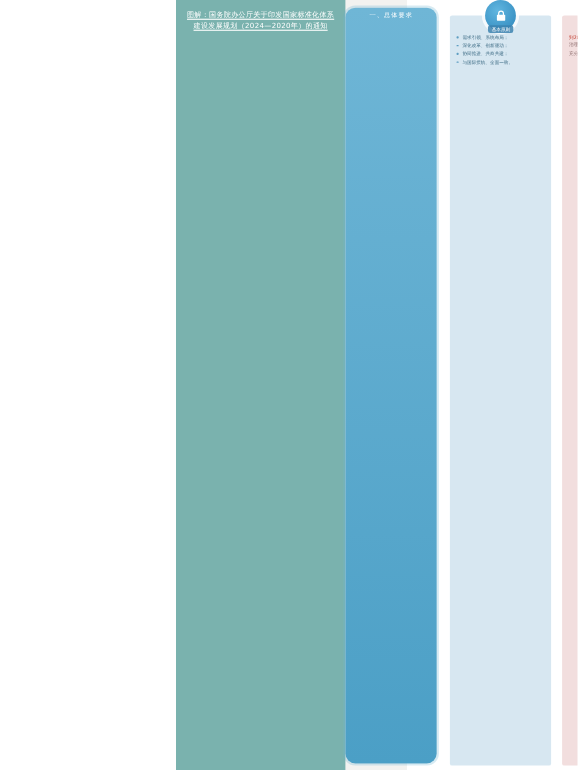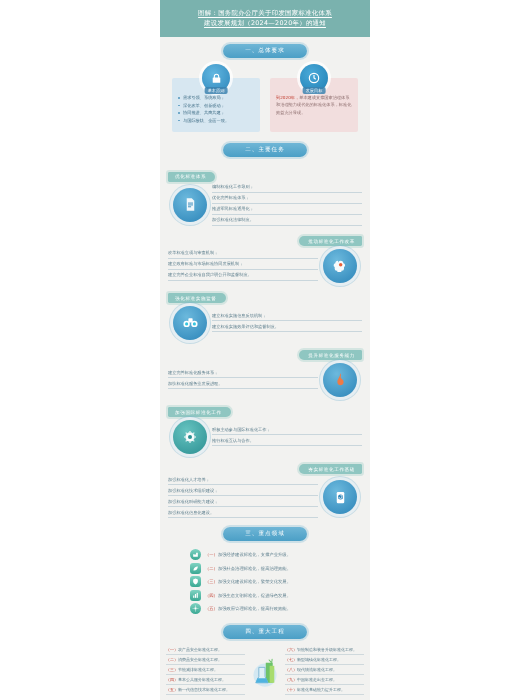--- a/index.html
+++ b/index.html
@@ -5,21 +5,21 @@
   html,body{margin:0;padding:0;}
   body{
     width:525px;height:700px;overflow:hidden;
     background:#ffffff;
     font-family:"DejaVu Sans","Liberation Sans",sans-serif;
   }
   .page{position:relative;width:525px;height:700px;background:#fff;}
   .info{
     position:absolute;left:160px;top:0;width:210px;height:700px;
     background:#f2f2f0;
-    display:flex;flex-direction:column;
+    display:flex;
   }
   
   .hdr{
     background:#7ab2ae;
     padding:8px 10px 9px 10px;
     text-align:center;
   }
   .hdr .t1,.hdr .t2{
     color:#ffffff;font-size:6.4px;line-height:10px;letter-spacing:.3px;
     text-decoration:underline;text-underline-offset:1.5px;

